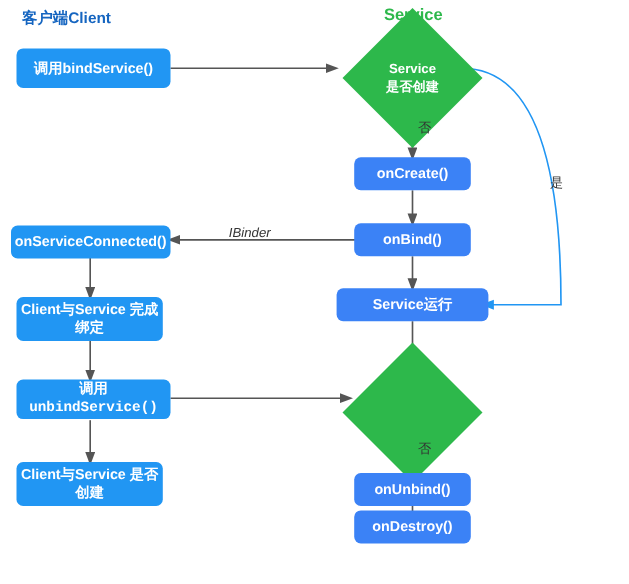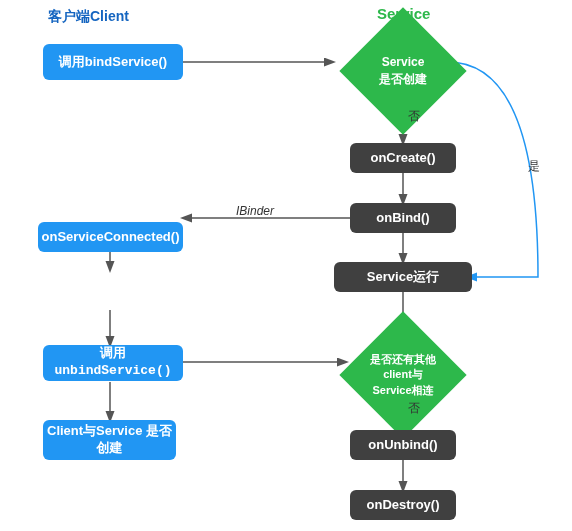--- a/index.html
+++ b/index.html
@@ -8,21 +8,20 @@
       font-family: Arial, sans-serif;
       width: 572px;
       height: 531px;
       overflow: hidden;
       position: relative;
     }
     .diagram {
       position: relative;
       width: 512px;
       height: 531px;
-      margin-left: 28px;
     }
     
     .box-rect {
       position: absolute;
       border-radius: 6px;
       display: flex;
       align-items: center;
       justify-content: center;
       text-align: center;
       font-size: 13px;
@@ -47,21 +46,21 @@
     .diamond-text {
       position: relative;
       z-index: 2;
       font-size: 12px;
       font-weight: bold;
       color: #fff;
       text-align: center;
       line-height: 1.4;
     }
     .blue { background: #2196f3; }
-    .green { background: #404040; }
+    .green { background: #3b82f6; }
     
     .label {
       position: absolute;
       font-size: 13px;
       color: #333;
     }
     .label-green {
       color: #2db84b;
       font-size: 15px;
       font-weight: bold;
@@ -134,38 +133,37 @@
     <div class="diamond-text" style="white-space:pre-line;">Service
 是否创建</div>
   </div>
 
   <div class="box-rect green" style="left:322px; top:143px; width:106px; height:30px;">onCreate()</div>
 
   <div class="box-rect green" style="left:306px; top:262px; width:138px; height:30px;">Service运行</div>
 
   <div class="box-rect green" style="left:322px; top:203px; width:106px; height:30px;">onBind()</div>
 
-  <div class="box-rect blue" style="left:10px; top:222px; width:145px; height:30px;text-align:right;">onServiceConnected()</div>
+  <div class="box-rect blue" style="left:10px; top:205px; width:145px; height:30px;text-align:right;">onServiceConnected()</div>
 
+  <div class="box-rect blue" style="left:15px; top:270px; width:133px; height:40px;">Client与Service
+完成绑定</div>
 
   <div class="box-rect blue" style="left:15px; top:345px; width:140px; height:36px;font-family:Liberation Mono, monospace;">调用unbindService()</div>
 
   <div class="box-rect blue" style="left:15px; top:420px; width:133px; height:40px;">Client与Service
 是否创建</div>
 
   <div class="box-diamond" style="left:325px; top:325px; width:100px; height:100px;">
     <div class="diamond-inner"></div>
-    <div class="diamond-text" style="white-space:pre-line; font-size:11px;">是否还有其他
-client与
-Service相连</div>
   </div>
 
   <div class="box-rect green" style="left:322px; top:430px; width:106px; height:30px;">onUnbind()</div>
 
-  <div class="box-rect green" style="left:322px; top:490px; width:106px; height:30px;text-align:center;">onDestroy()</div>
+  <div class="box-rect green" style="left:322px; top:464px; width:106px; height:30px;text-align:center;">onDestroy()</div>
 
   <div class="label" style="left:380px; top:108px; font-size:12px; color:#333;">否</div>
 
   <div class="label" style="left:500px; top:158px; font-size:12px; color:#333;">是</div>
 
   <div class="label" style="left:380px; top:400px; font-size:12px; color:#333;">否</div>
 
   <div class="label" style="left:208px; top:204px; font-size:12px; color:#333;font-style:italic;">IBinder</div>
 
 </div>

